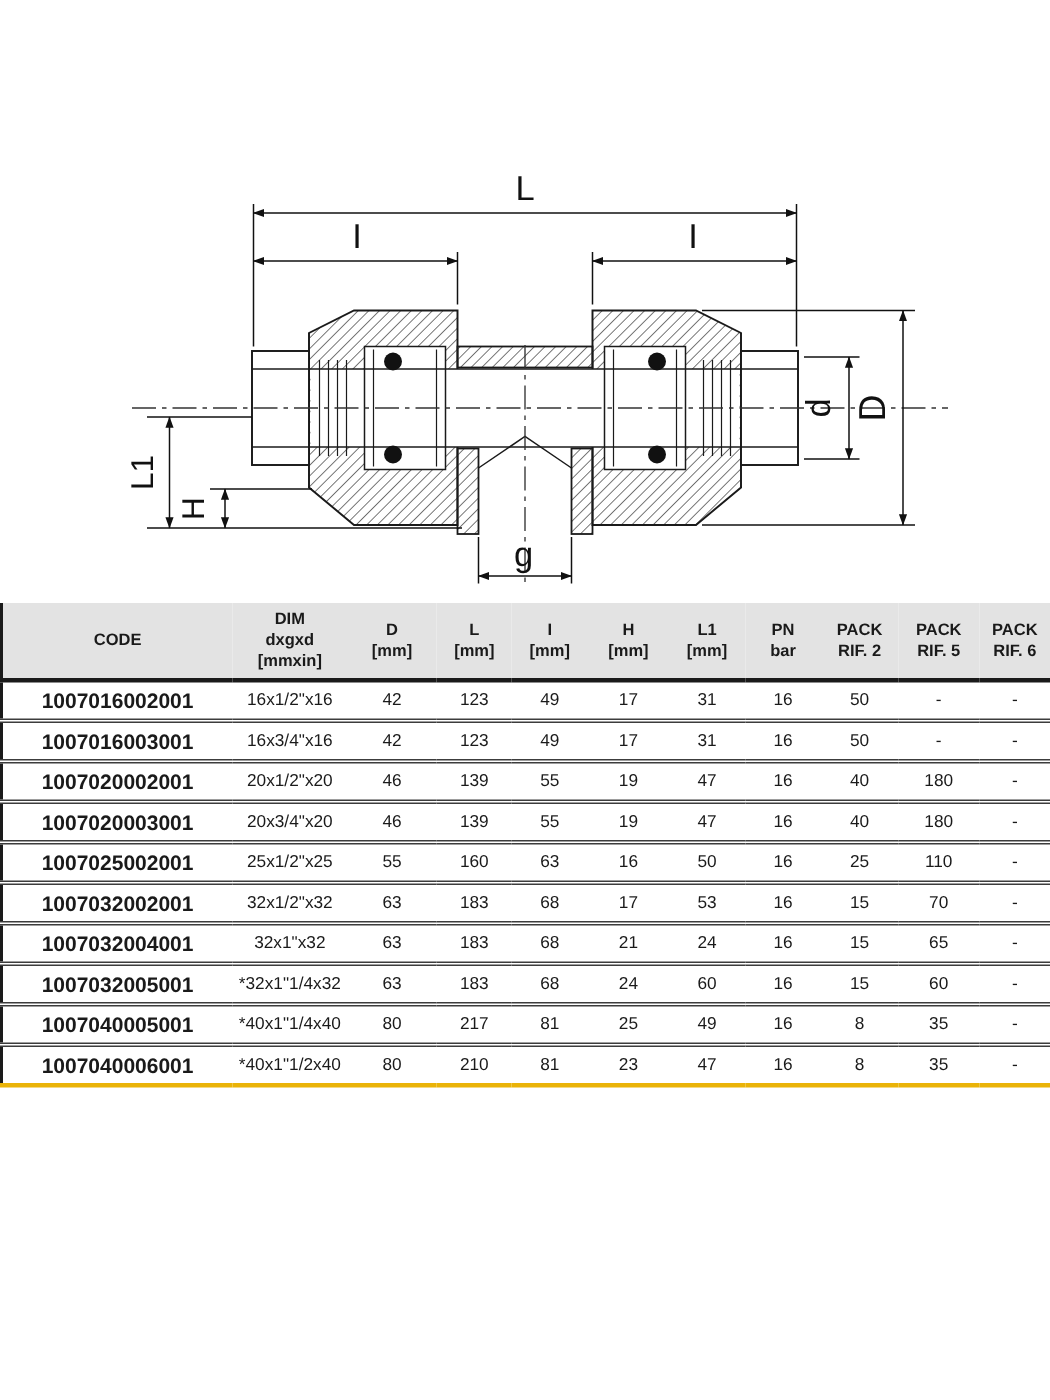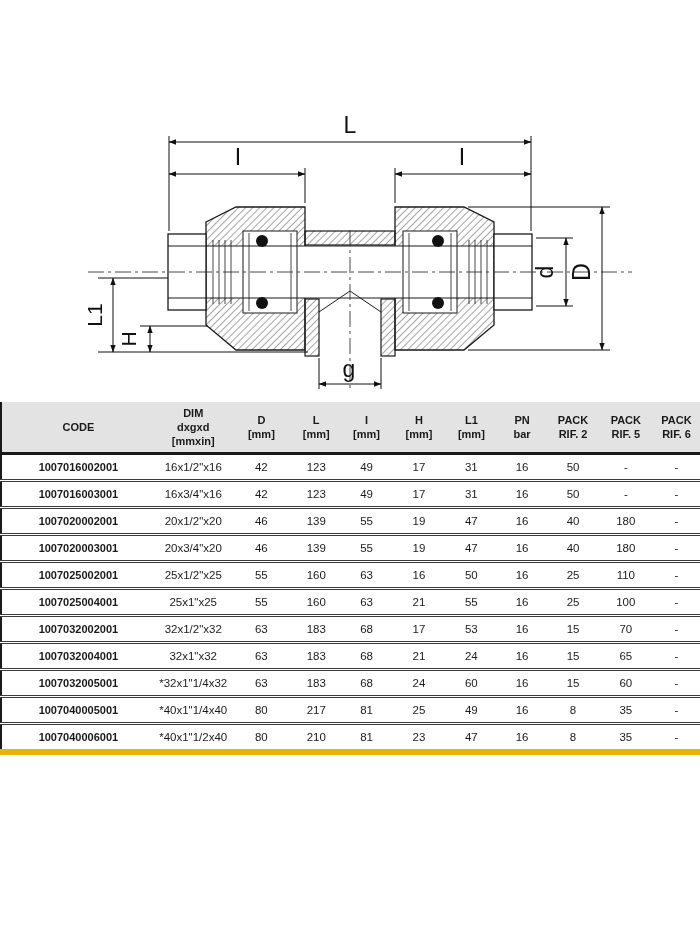--- a/index.html
+++ b/index.html
@@ -21,22 +21,22 @@
     padding:5px 1px 4px 1px; line-height:1.25;
     border-bottom:3px solid #1a1a1a;
   }
   table.spec thead th .h2 { font-weight:bold; }
   table.spec tbody td {
     font-size:11.5px; text-align:center; vertical-align:middle;
     height:24px; padding:0 1px;
     border-bottom:3px double #3c3c3c;
     white-space:nowrap; overflow:hidden;
   }
-  table.spec tbody tr:last-child td { border-bottom:6px solid #eab308; }
-  table.spec tbody td.code { font-weight:bold; font-size:11px; }
+  table.spec tbody tr:last-child td { border-bottom:3px solid #eab308; }
+  table.spec tbody td.code { font-weight:bold; font-size:14px; }
 </style>
 </head>
 <body>
 
 <div class="page">
 
   <svg class="drawing" width="700" height="398" viewBox="0 0 700 398">
     <defs>
       <pattern id="hatch" patternUnits="userSpaceOnUse" width="5" height="5" patternTransform="rotate(45)">
         <line x1="0" y1="0" x2="0" y2="5" stroke="#4a4a4a" stroke-width="1"></line>
@@ -255,33 +255,20 @@
             <td>160</td>
             <td>63</td>
             <td>16</td>
             <td>50</td>
             <td>16</td>
             <td>25</td>
             <td>110</td>
             <td>-</td>
           </tr>
           <tr>
-            <td class="code">1007025004001</td>
-            <td>25x1"x25</td>
-            <td>55</td>
-            <td>160</td>
-            <td>63</td>
-            <td>21</td>
-            <td>55</td>
-            <td>16</td>
-            <td>25</td>
-            <td>100</td>
-            <td>-</td>
-          </tr>
-          <tr>
             <td class="code">1007032002001</td>
             <td>32x1/2"x32</td>
             <td>63</td>
             <td>183</td>
             <td>68</td>
             <td>17</td>
             <td>53</td>
             <td>16</td>
             <td>15</td>
             <td>70</td>

